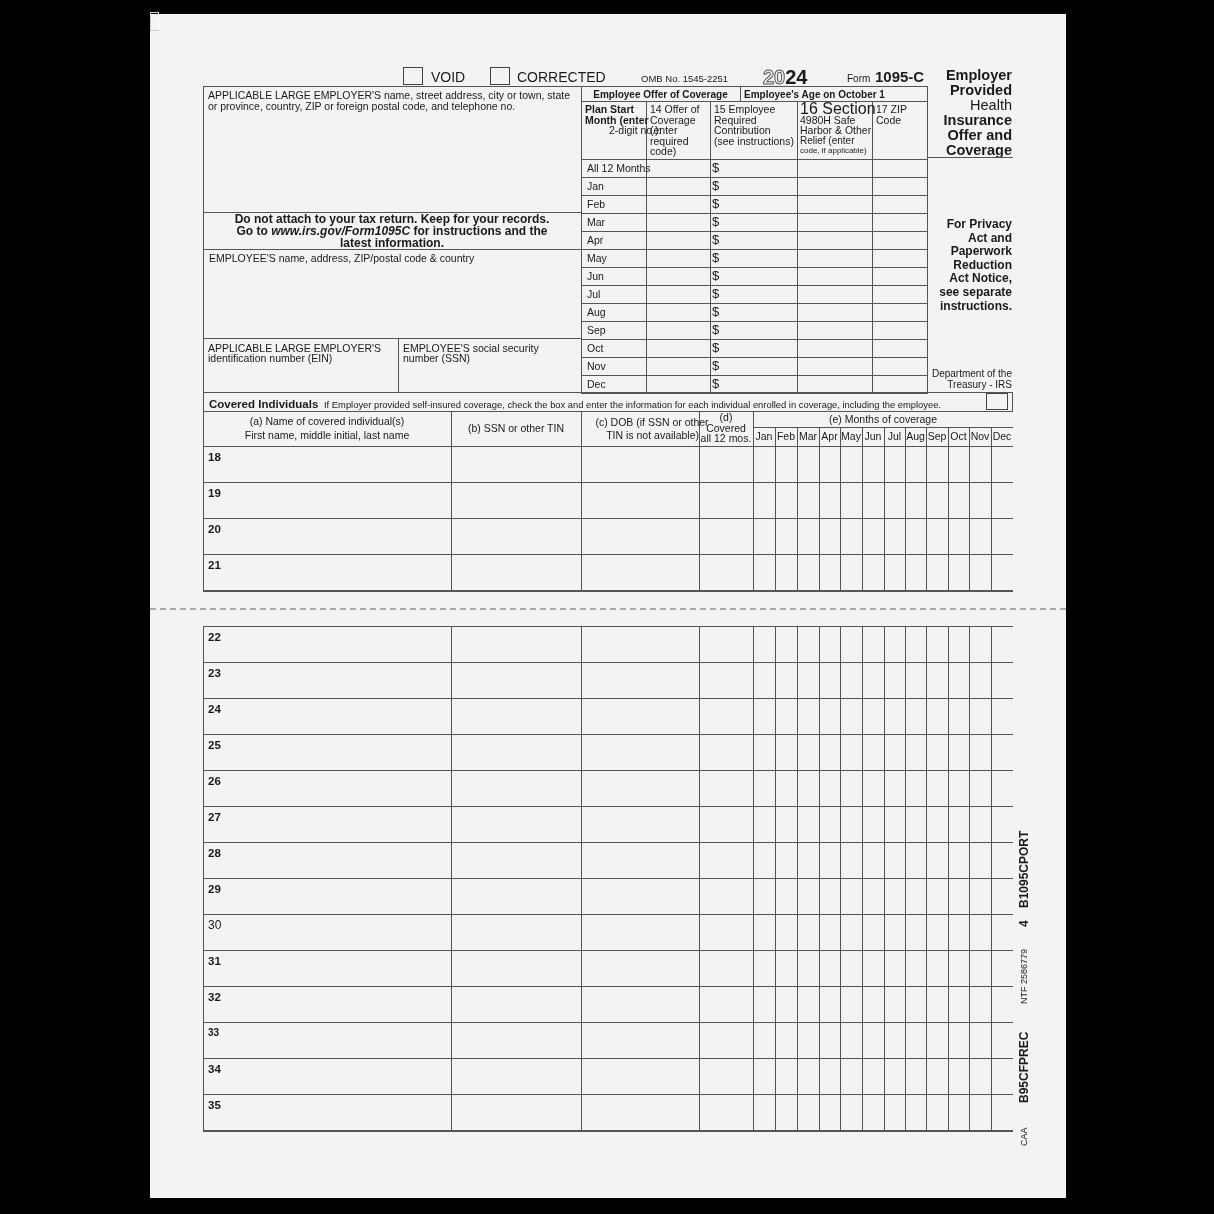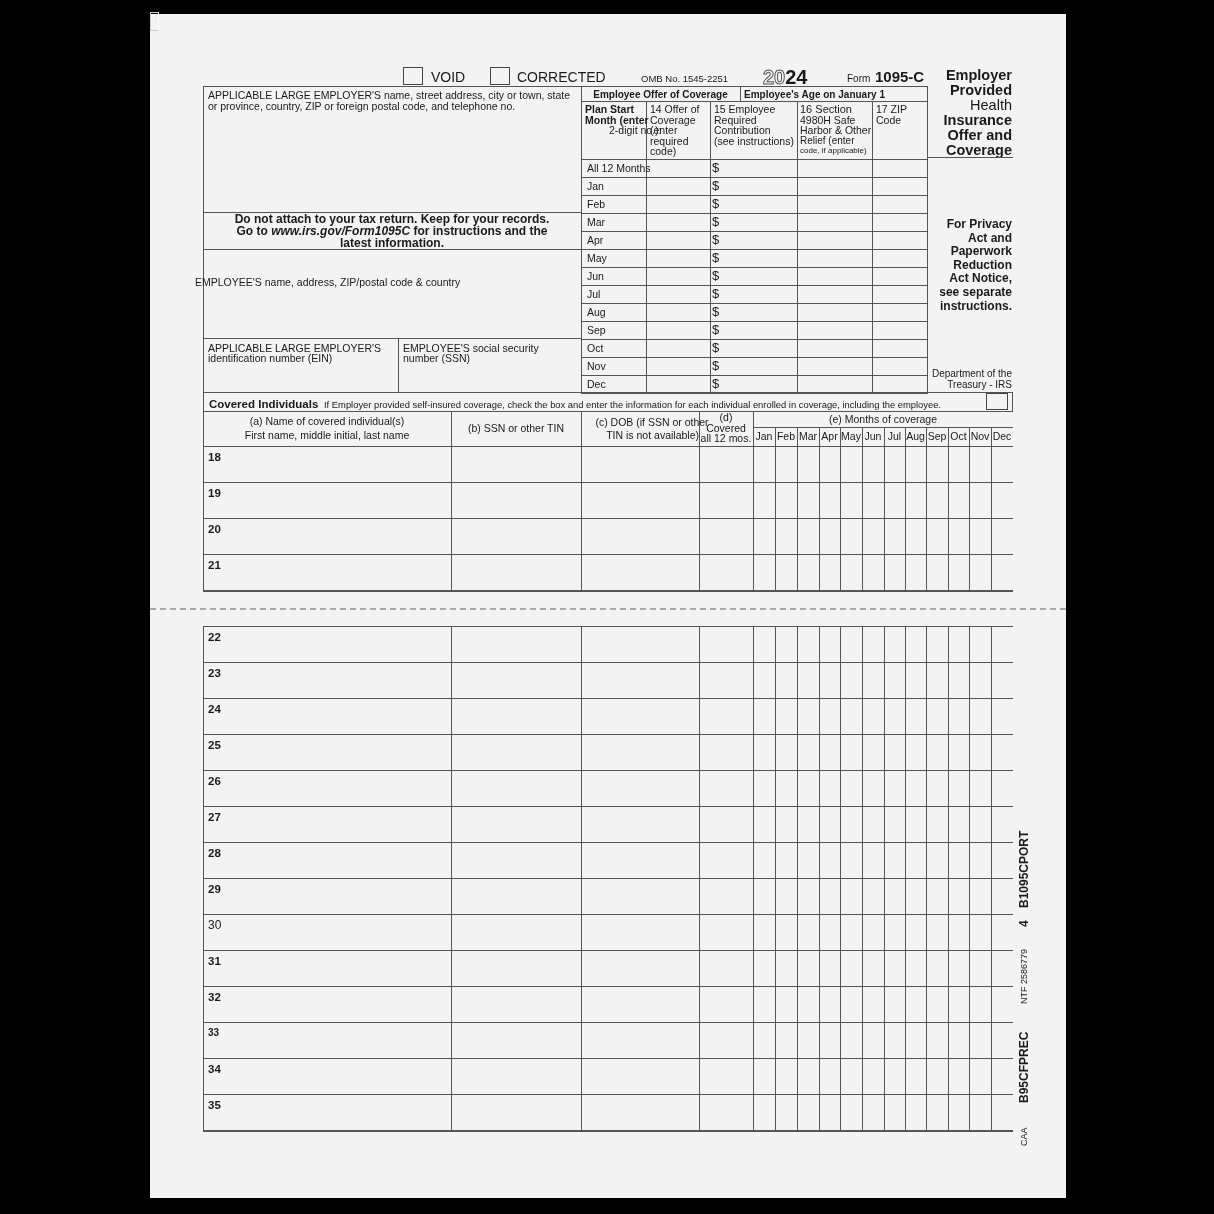--- a/index.html
+++ b/index.html
@@ -47,50 +47,50 @@
     <div class="t" style="left: 912px; top: 379px; font-size: 10px; text-align: right; width: 100px;">Treasury - IRS</div>
     <div class="ln" style="left: 203px; top: 86px; width: 725px; height: 1px;"></div>
     <div class="ln" style="left: 203px; top: 86px; width: 1px; height: 506px;"></div>
     <div class="t" style="left: 208px; top: 90px;">APPLICABLE LARGE EMPLOYER'S name, street address, city or town, state</div>
     <div class="t" style="left: 208px; top: 101px;">or province, country, ZIP or foreign postal code, and telephone no.</div>
     <div class="ln" style="left: 203px; top: 212px; width: 378px; height: 1px;"></div>
     <div class="t" style="left: 203px; top: 213px; font-size: 12px; font-weight: bold; text-align: center; width: 378px; line-height: 12px;">Do not attach to your tax return. Keep for your records.</div>
     <div class="t" style="left: 203px; top: 225px; width: 378px; text-align: center; font-size: 12px; font-weight: bold; line-height: 12px;"><span>Go to </span><a style="font-style: italic; color: rgb(26, 26, 26); text-decoration: none;">www.irs.gov/Form1095C</a><span> for instructions and the</span></div>
     <div class="t" style="left: 203px; top: 237px; font-size: 12px; font-weight: bold; text-align: center; width: 378px; line-height: 12px;">latest information.</div>
     <div class="ln" style="left: 203px; top: 249px; width: 378px; height: 1px;"></div>
-    <div class="t" style="left: 195px; top: 253px; margin-top: 24px;">EMPLOYEE'S name, address, ZIP/postal code &amp; country</div>
+    <div class="t" style="left: 209px; top: 253px;">EMPLOYEE'S name, address, ZIP/postal code &amp; country</div>
     <div class="ln" style="left: 203px; top: 338px; width: 378px; height: 1px;"></div>
     <div class="t" style="left: 208px; top: 343px;">APPLICABLE LARGE EMPLOYER'S</div>
     <div class="t" style="left: 208px; top: 353px;">identification number (EIN)</div>
     <div class="ln" style="left: 398px; top: 338px; width: 1px; height: 54px;"></div>
     <div class="t" style="left: 403px; top: 343px;">EMPLOYEE'S social security</div>
     <div class="t" style="left: 403px; top: 353px;">number (SSN)</div>
     <div class="ln" style="left: 581px; top: 86px; width: 1px; height: 306px;"></div>
     <div class="ln" style="left: 581px; top: 101px; width: 347px; height: 1px;"></div>
     <div class="t" style="left: 581px; top: 89px; font-size: 10px; font-weight: bold; text-align: center; width: 159px;">Employee Offer of Coverage</div>
     <div class="ln" style="left: 740px; top: 86px; width: 1px; height: 15px;"></div>
-    <div class="t" style="left: 744px; top: 89px; font-size: 10px; font-weight: bold;">Employee's Age on January 1</div>
+    <div class="t" style="left: 744px; top: 89px; font-size: 10px; font-weight: bold;">Employee's Age on October 1</div>
     <div class="ln" style="left: 927px; top: 86px; width: 1px; height: 306px;"></div>
     <div class="ln" style="left: 646px; top: 101px; width: 1px; height: 291px;"></div>
     <div class="ln" style="left: 710px; top: 101px; width: 1px; height: 291px;"></div>
     <div class="ln" style="left: 797px; top: 101px; width: 1px; height: 291px;"></div>
     <div class="ln" style="left: 872px; top: 101px; width: 1px; height: 291px;"></div>
     <div class="t" style="left: 585px; top: 104px; font-weight: bold; line-height: 10px;">Plan Start</div>
     <div class="t" style="left: 585px; top: 114.5px; font-weight: bold; line-height: 10px;">Month (enter</div>
     <div class="t" style="left: 585px; top: 125px; line-height: 10px; margin-left: 24px;">2-digit no.):</div>
     <div class="t" style="left: 650px; top: 104px; line-height: 10px;">14 Offer of</div>
     <div class="t" style="left: 650px; top: 114.5px; line-height: 10px;">Coverage</div>
     <div class="t" style="left: 650px; top: 125px; line-height: 10px;">(enter</div>
     <div class="t" style="left: 650px; top: 135.5px; line-height: 10px;">required</div>
     <div class="t" style="left: 650px; top: 146px; line-height: 10px;">code)</div>
     <div class="t" style="left: 714px; top: 104px; line-height: 10px;">15 Employee</div>
     <div class="t" style="left: 714px; top: 114.5px; line-height: 10px;">Required</div>
     <div class="t" style="left: 714px; top: 125px; line-height: 10px;">Contribution</div>
     <div class="t" style="left: 714px; top: 135.5px; line-height: 10px;">(see instructions)</div>
-    <div class="t" style="left: 800px; top: 104px; font-size: 11px; line-height: 10px;">16 Section</div>
+    <div class="t" style="left: 800px; top: 104px; font-size: 16px; line-height: 10px;">16 Section</div>
     <div class="t" style="left: 800px; top: 114.5px; font-size: 10.5px; line-height: 10px;">4980H Safe</div>
     <div class="t" style="left: 800px; top: 125px; font-size: 10.5px; line-height: 10px;">Harbor &amp; Other</div>
     <div class="t" style="left: 800px; top: 135.5px; font-size: 10px; line-height: 10px;">Relief (enter</div>
     <div class="t" style="left: 800px; top: 146px; font-size: 8px; line-height: 10px;">code, if applicable)</div>
     <div class="t" style="left: 876px; top: 104px; line-height: 10px;">17 ZIP</div>
     <div class="t" style="left: 876px; top: 114.5px; line-height: 10px;">Code</div>
     <div class="ln" style="left: 581px; top: 159px; width: 347px; height: 1px;"></div>
     <div class="t" style="left: 587px; top: 163px;">All 12 Months</div>
     <div class="t" style="left: 712px; top: 161px; font-size: 13px; line-height: 14px;">$</div>
     <div class="abs" style="left: 582px; top: 160px; width: 64px; height: 17px;"></div>

